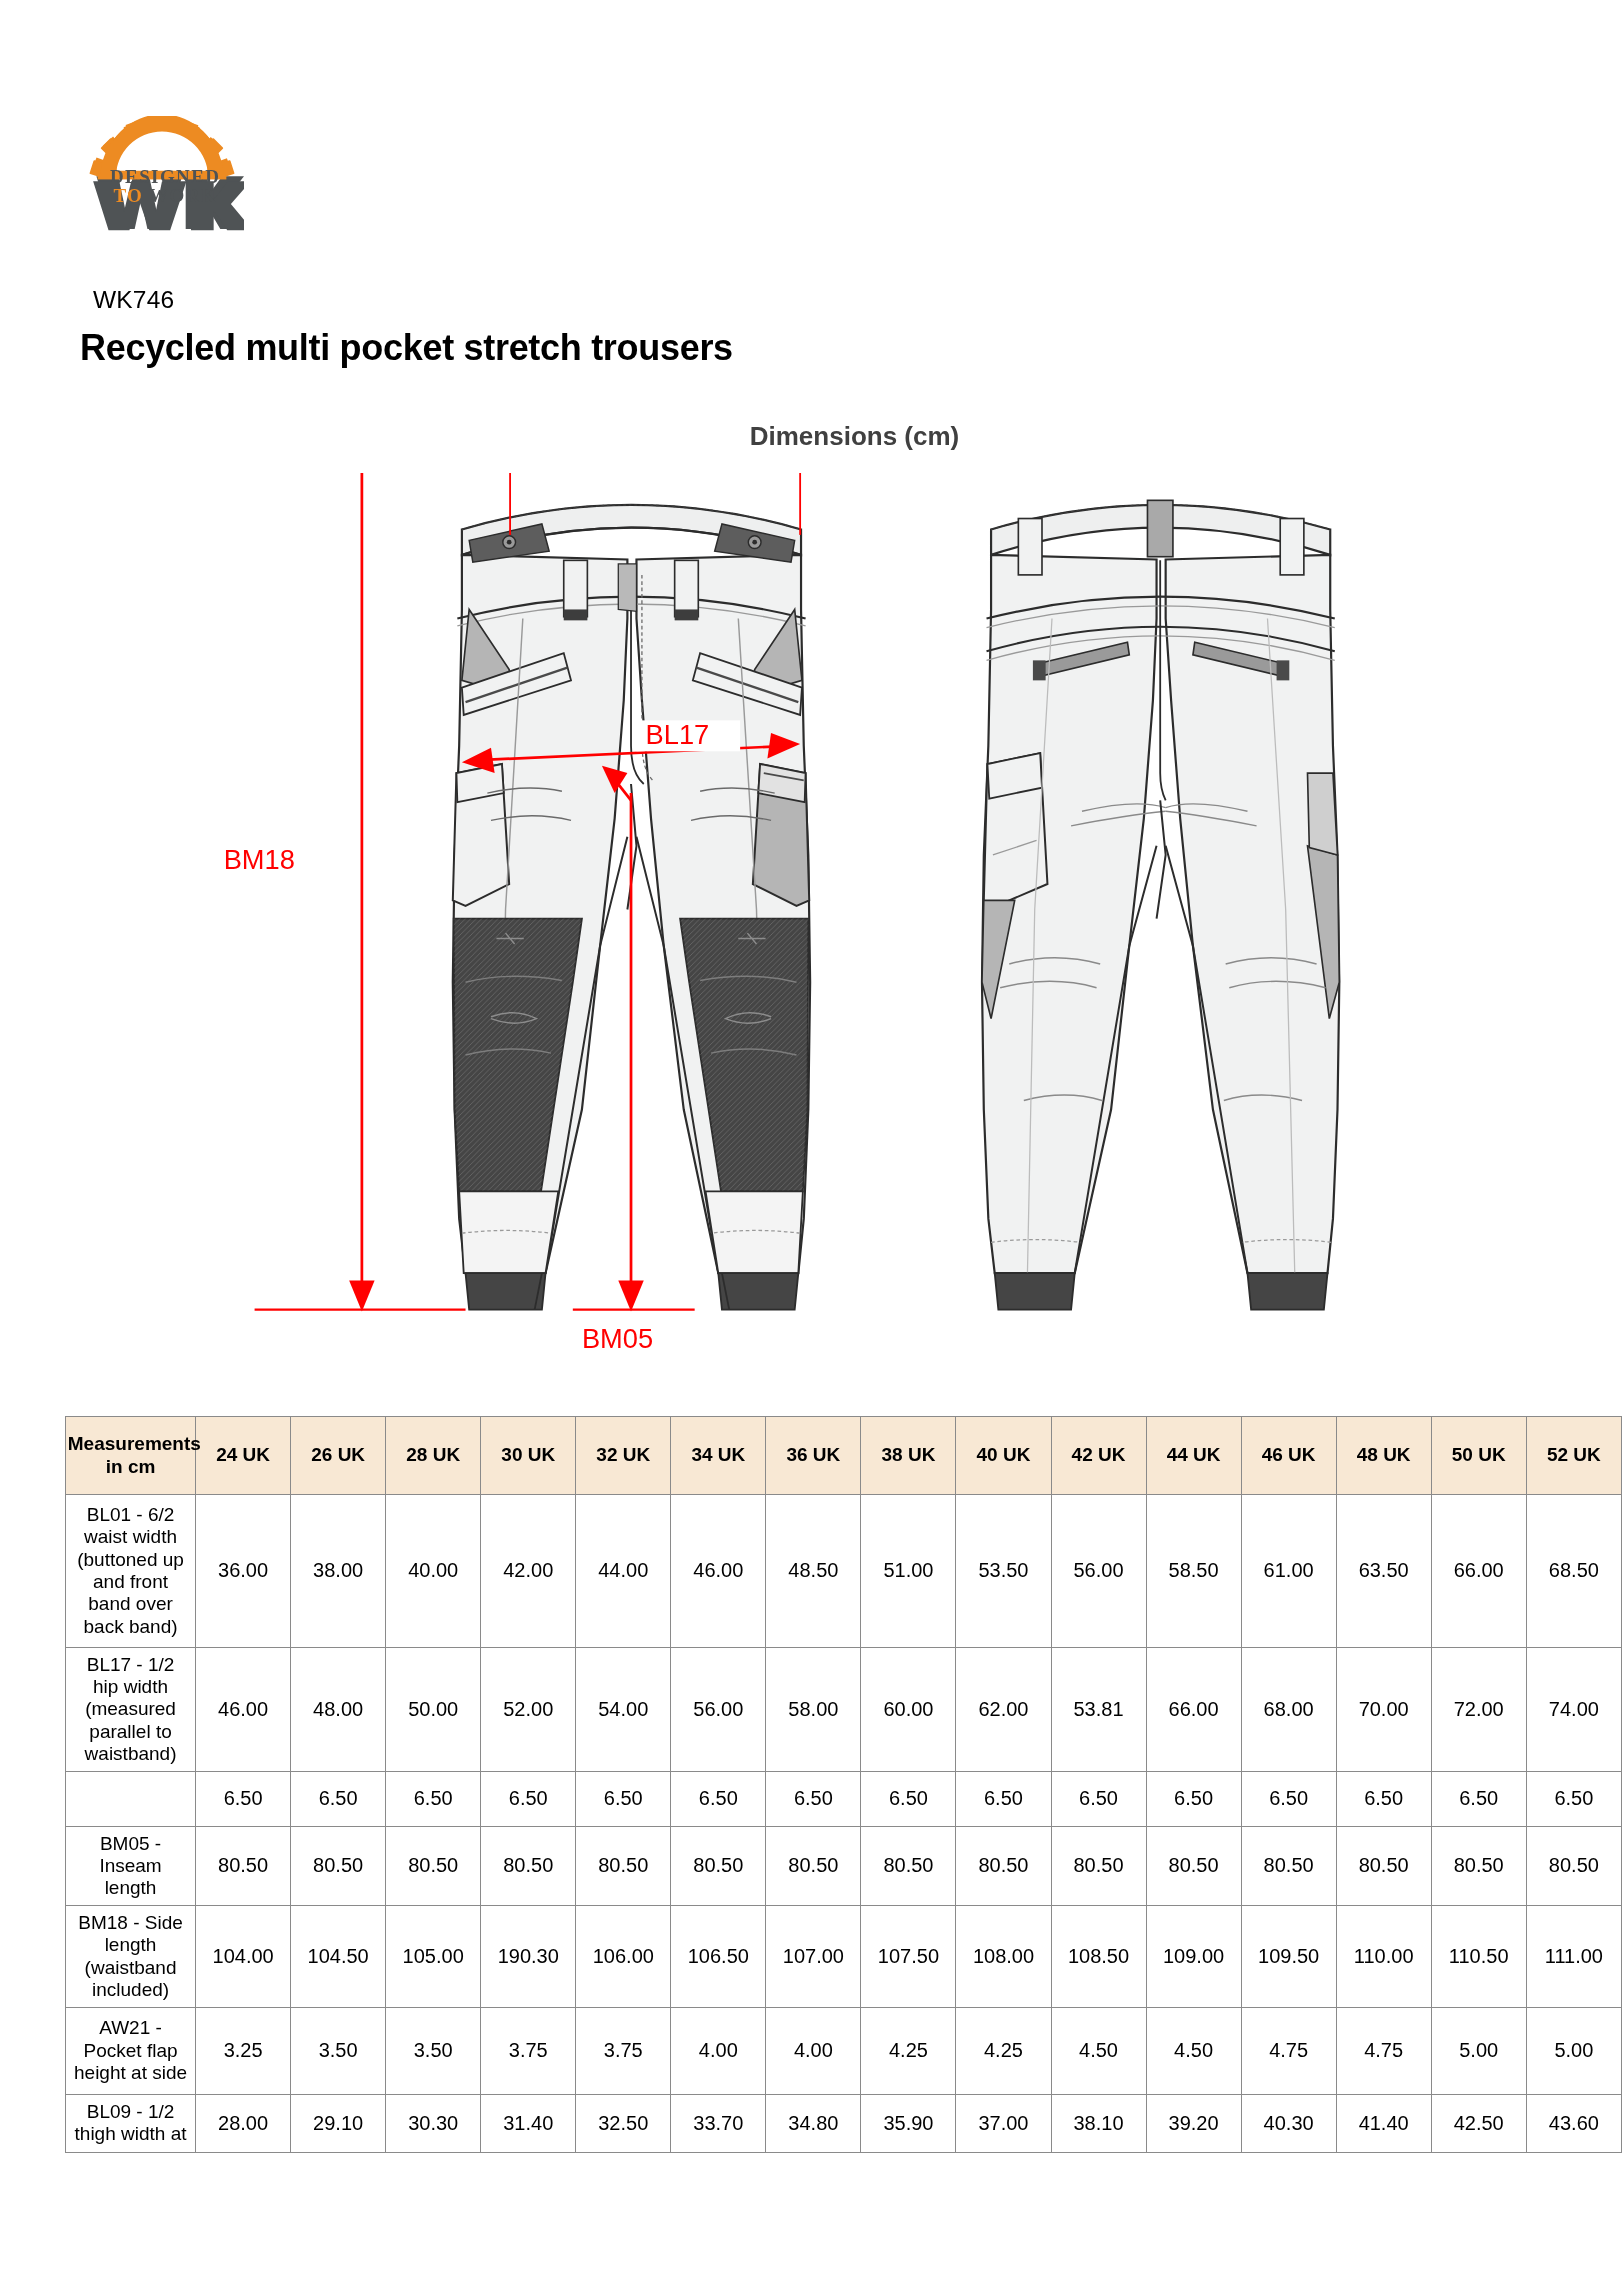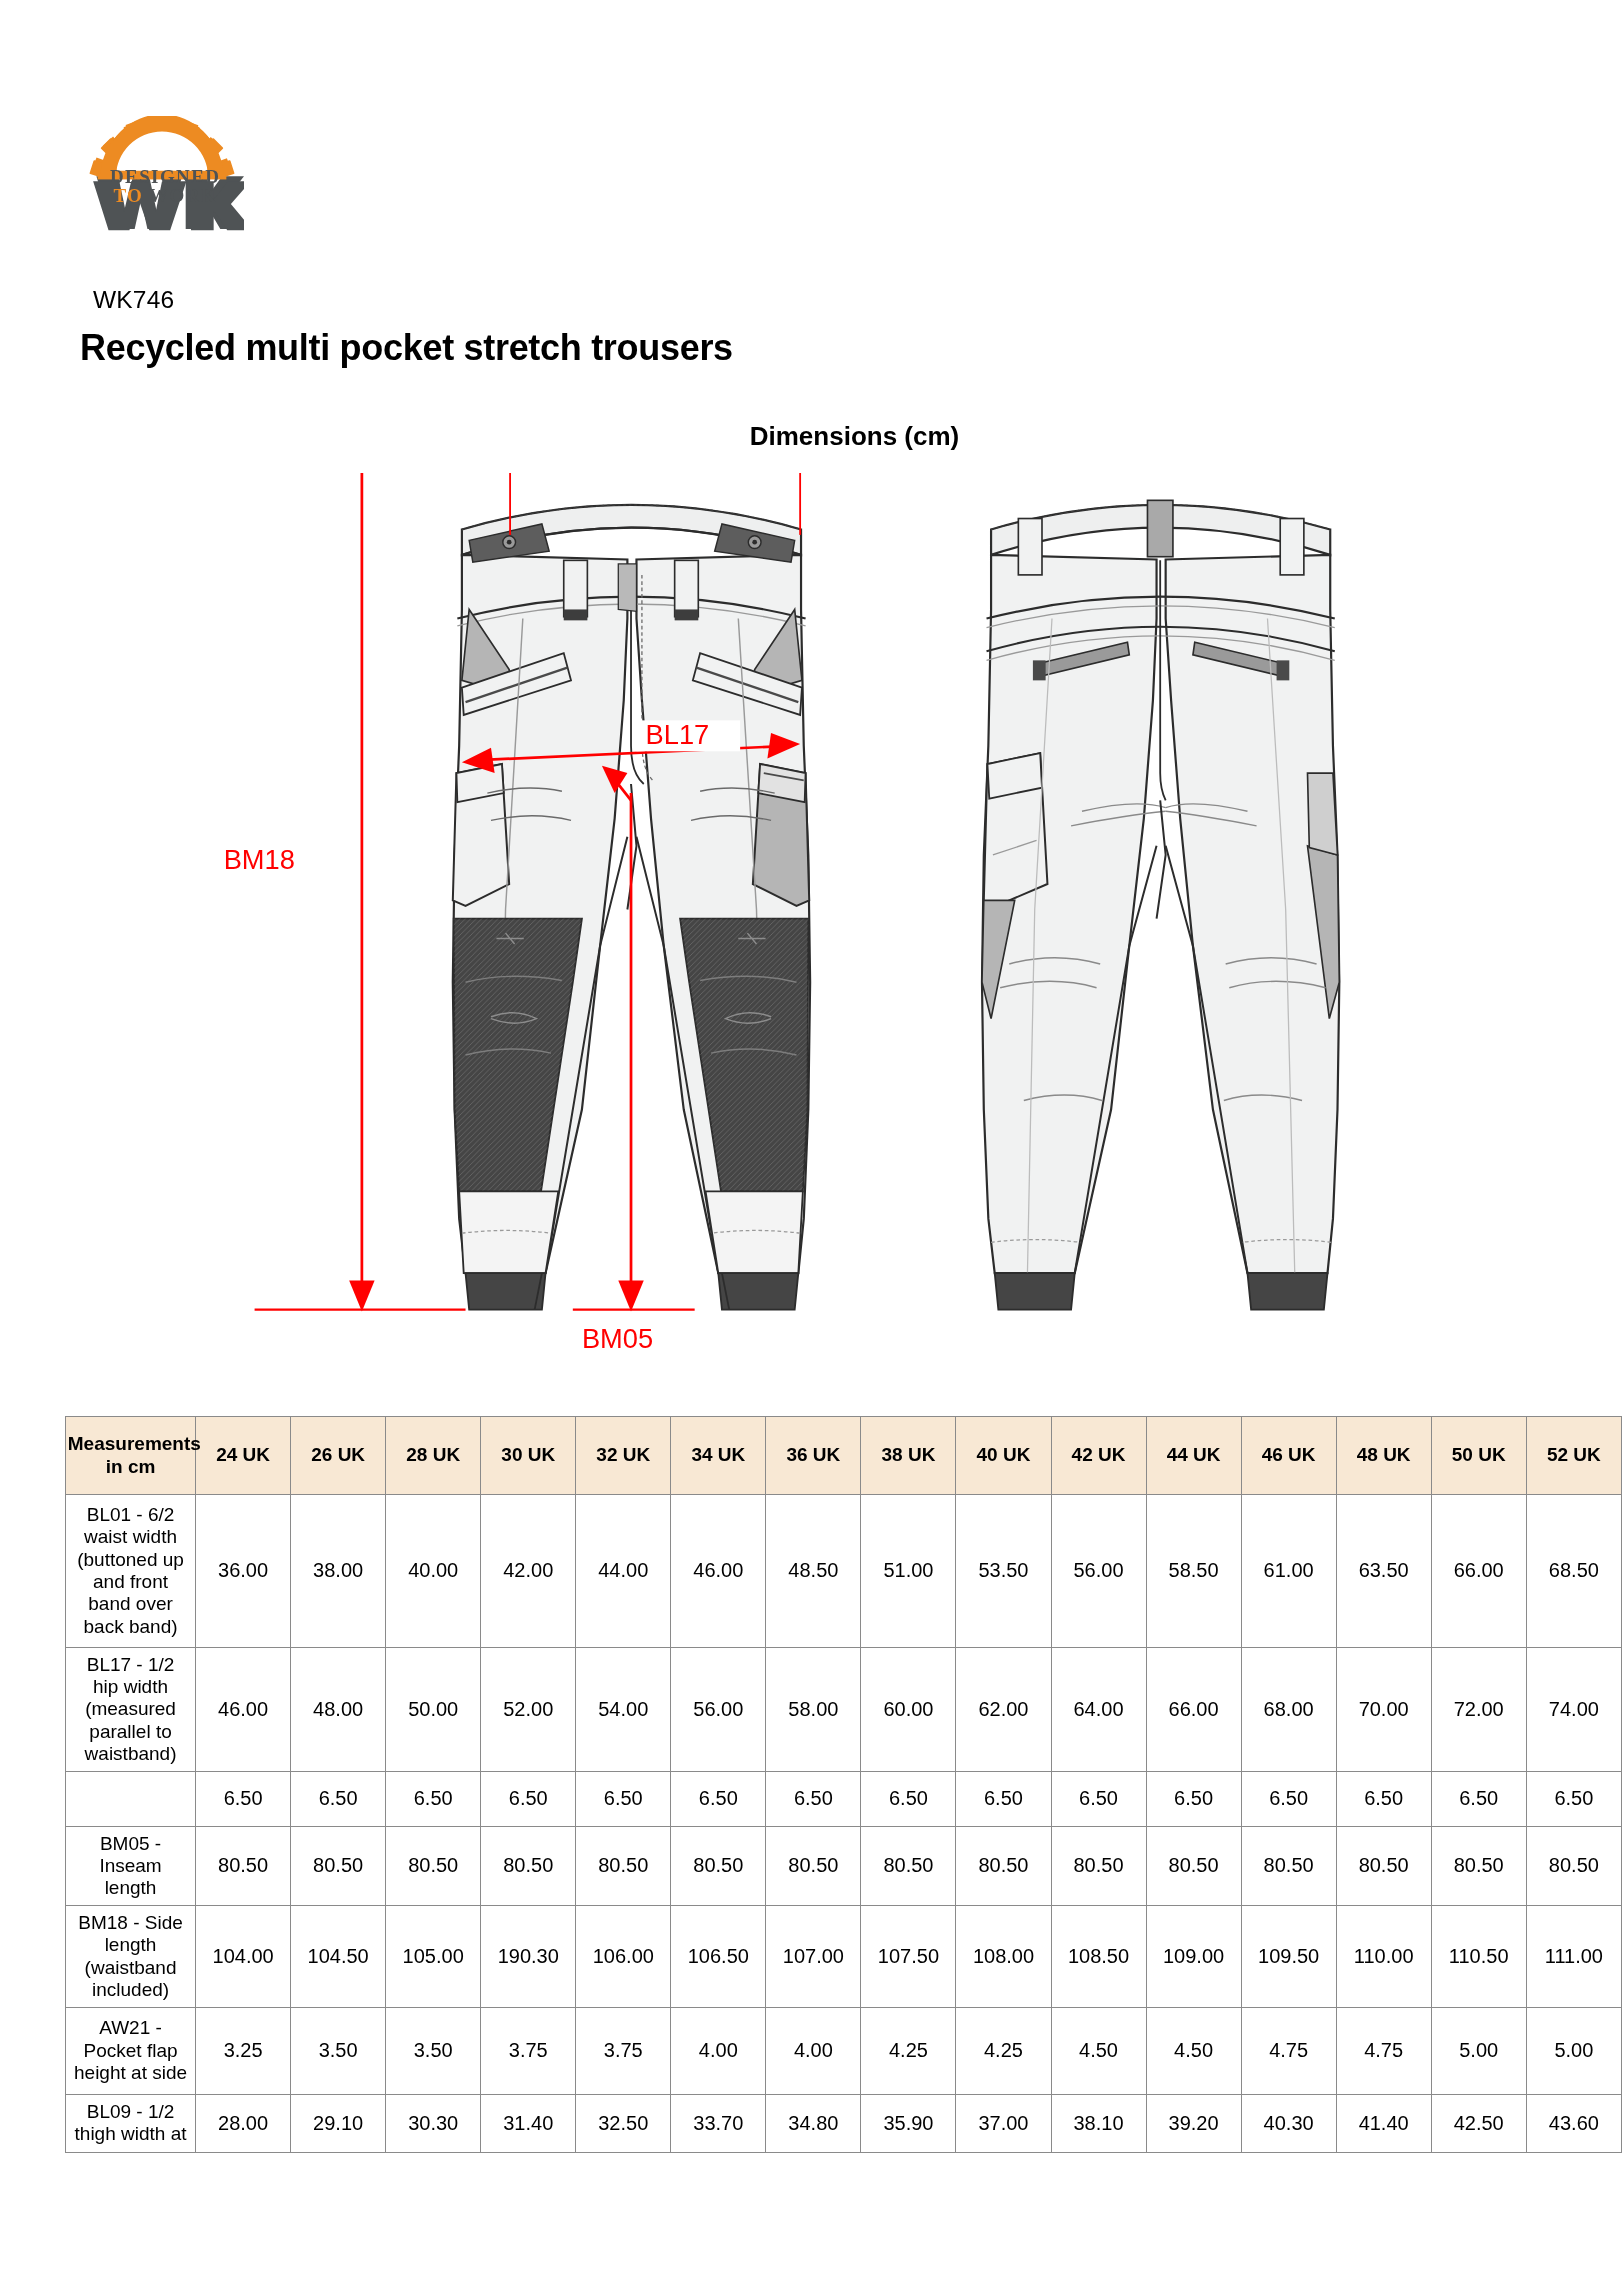--- a/index.html
+++ b/index.html
@@ -42,21 +42,21 @@
   }
 
   
   .dims-heading {
     position: absolute;
     left: 0; top: 421px;
     width: 1623px;
     text-align: center;
     font-size: 26px;
     font-weight: bold;
-    color: #000000;
+    color: #404040;
     padding-left: 86px;
   }
 
   
   .drawing-area {
     position: absolute;
     left: 0; top: 473px;
     width: 1623px; height: 923px;
   }
   .drawing-area svg { display: block; }
@@ -444,21 +444,21 @@
           <td class="rowlabel">BL17 - 1/2 hip width (measured parallel to waistband)</td>
           <td class="val">46.00</td>
           <td class="val">48.00</td>
           <td class="val">50.00</td>
           <td class="val">52.00</td>
           <td class="val">54.00</td>
           <td class="val">56.00</td>
           <td class="val">58.00</td>
           <td class="val">60.00</td>
           <td class="val">62.00</td>
-          <td class="val">64.00</td>
+          <td class="val">53.81</td>
           <td class="val">66.00</td>
           <td class="val">68.00</td>
           <td class="val">70.00</td>
           <td class="val">72.00</td>
           <td class="val">74.00</td>
         </tr>
         <tr class="row-blank">
           <td class="rowlabel"></td>
           <td class="val">6.50</td>
           <td class="val">6.50</td>

